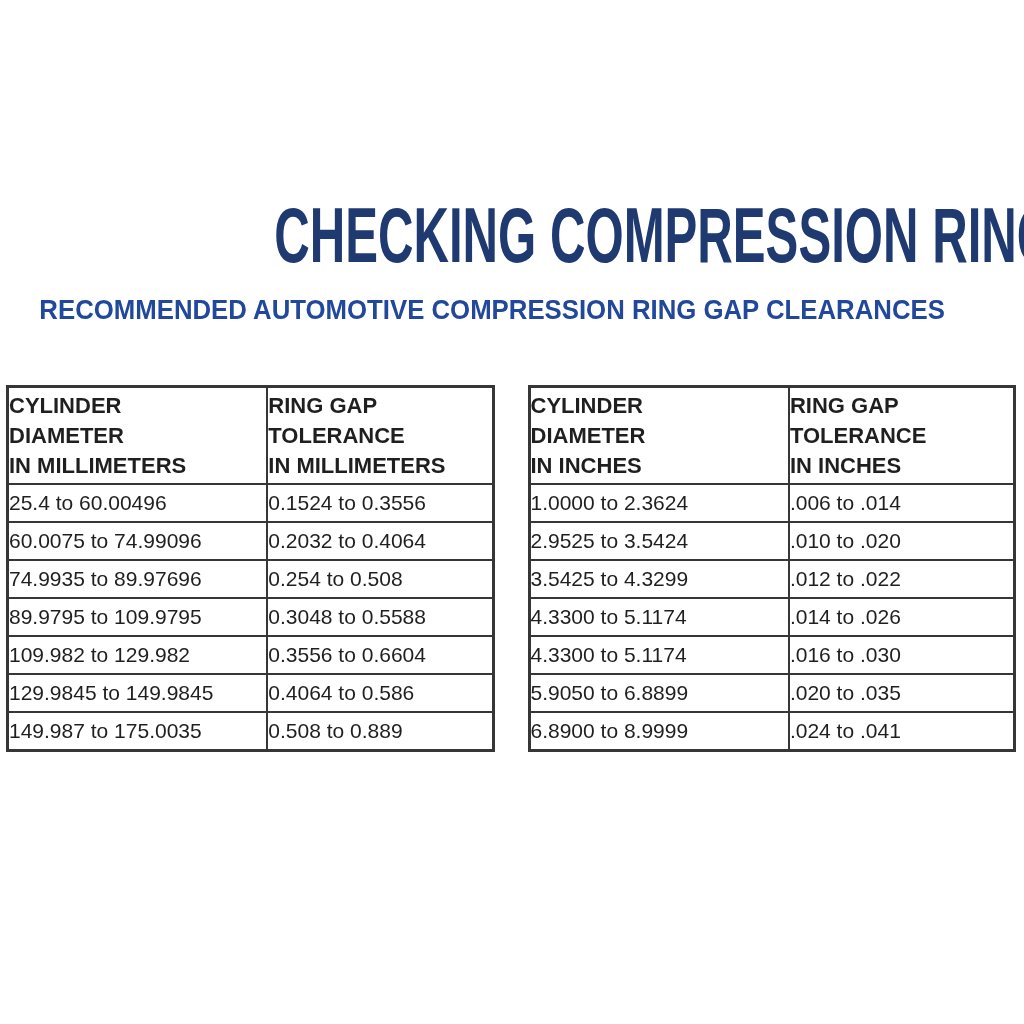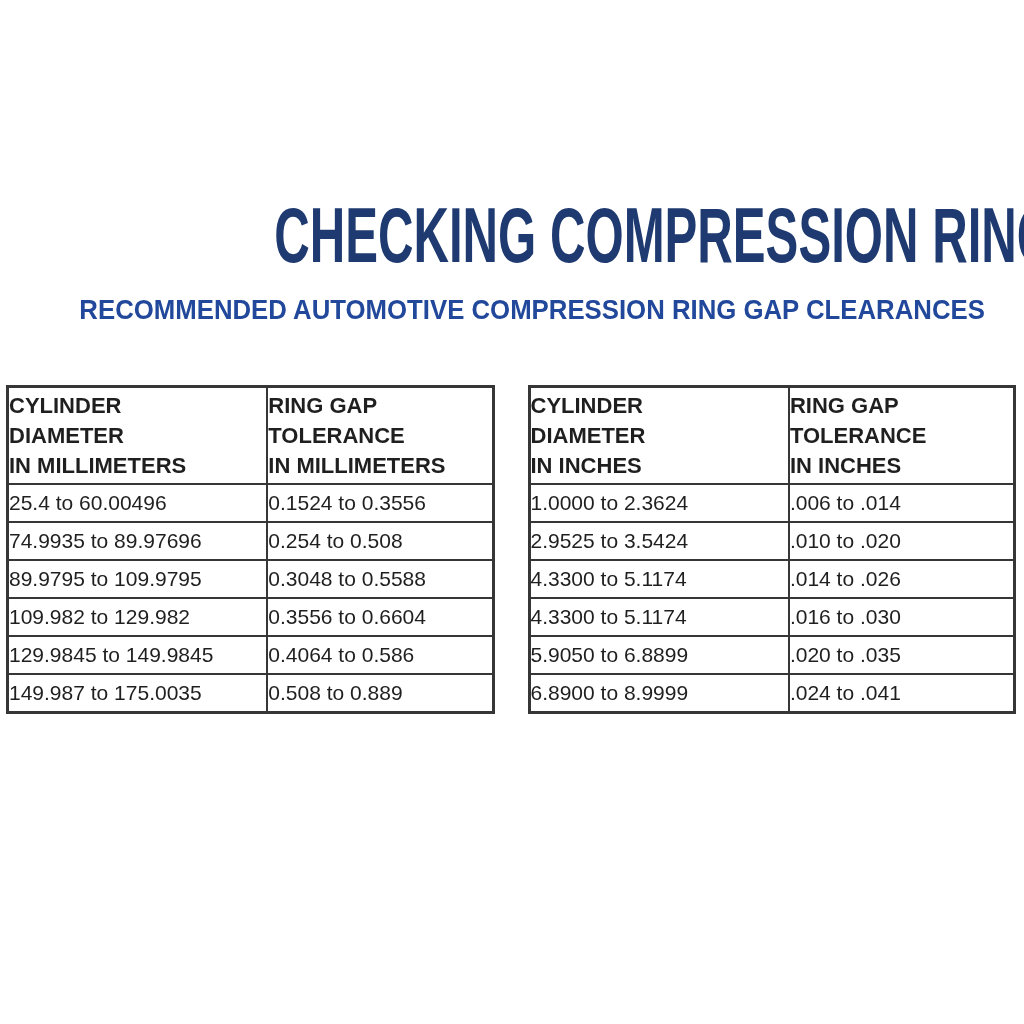--- a/index.html
+++ b/index.html
@@ -30,21 +30,21 @@
     font-weight: bold;
     color: #1e3a70;
     transform: scaleX(0.63);
     transform-origin: 50% 50%;
   }
   .subtitle-wrap {
     position: absolute;
     top: 296px;
     left: 0;
     width: 1024px;
-    text-align: right;
+    text-align: left;
   }
   .subtitle-text {
     display: inline-block;
     white-space: nowrap;
     font-size: 28px;
     line-height: 28px;
     font-weight: bold;
     color: #21489b;
     transform: scaleX(0.92);
     transform-origin: 50% 50%;
@@ -108,20 +108,24 @@
 TOLERANCE
 IN MILLIMETERS</th>
       </tr>
     </thead>
     <tbody>
       <tr>
         <td>25.4 to 60.00496</td>
         <td>0.1524 to 0.3556</td>
       </tr>
       <tr>
+        <td>60.0075 to 74.99096</td>
+        <td>0.2032 to 0.4064</td>
+      </tr>
+      <tr>
         <td>74.9935 to 89.97696</td>
         <td>0.254 to 0.508</td>
       </tr>
       <tr>
         <td>89.9795 to 109.9795</td>
         <td>0.3048 to 0.5588</td>
       </tr>
       <tr>
         <td>109.982 to 129.982</td>
         <td>0.3556 to 0.6604</td>
@@ -151,20 +155,24 @@
     <tbody>
       <tr>
         <td>1.0000 to 2.3624</td>
         <td>.006 to .014</td>
       </tr>
       <tr>
         <td>2.9525 to 3.5424</td>
         <td>.010 to .020</td>
       </tr>
       <tr>
+        <td>3.5425 to 4.3299</td>
+        <td>.012 to .022</td>
+      </tr>
+      <tr>
         <td>4.3300 to 5.1174</td>
         <td>.014 to .026</td>
       </tr>
       <tr>
         <td>4.3300 to 5.1174</td>
         <td>.016 to .030</td>
       </tr>
       <tr>
         <td>5.9050 to 6.8899</td>
         <td>.020 to .035</td>

